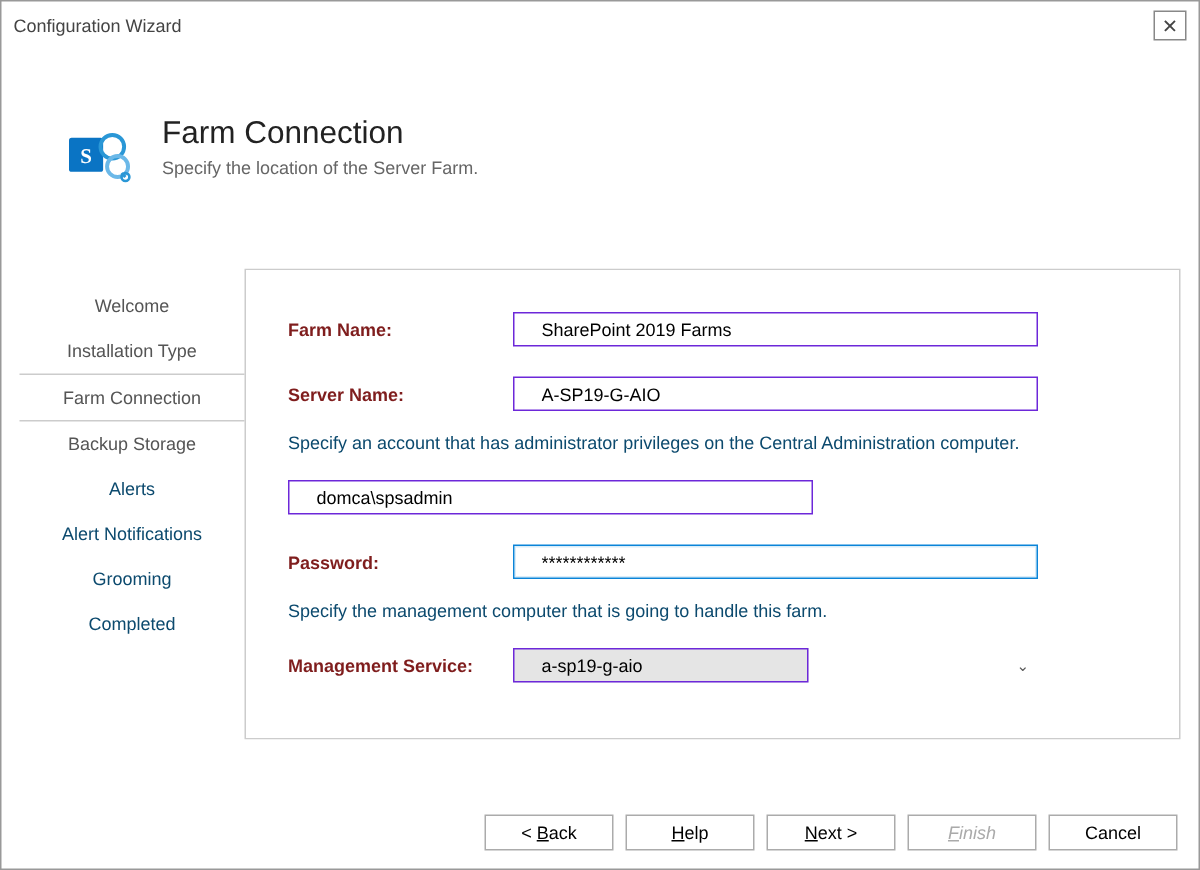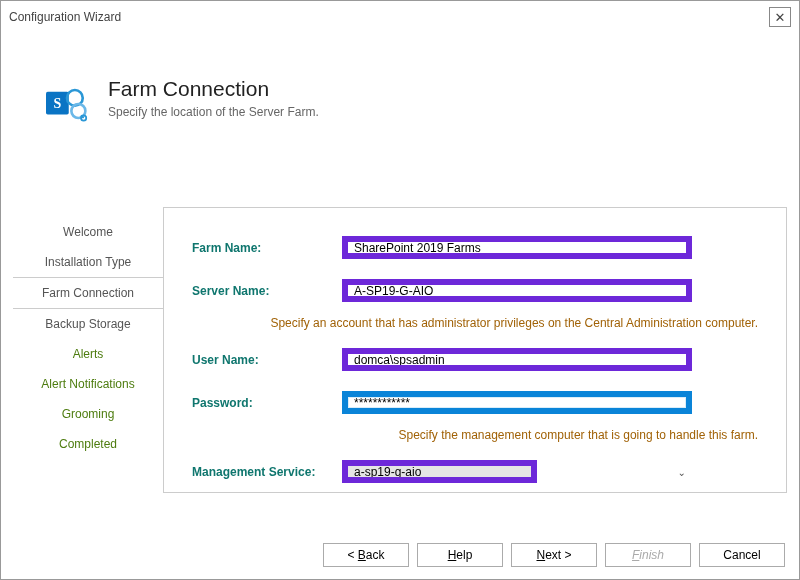--- a/index.html
+++ b/index.html
@@ -5,35 +5,35 @@
     * { box-sizing: border-box; margin: 0; padding: 0; }
     body { font-family: "Segoe UI", Tahoma, Arial, sans-serif; font-size: 12px; color: #333; background: #fff; }
     .window { width: 800px; height: 580px; border: 1px solid #999; position: relative; background: #fff; display: flex; flex-direction: column; gap: 40px; }
     .titlebar { display: flex; justify-content: space-between; align-items: center; padding: 6px 8px 0 8px; font-size: 12px; color: #444; }
     .close-btn { width: 22px; height: 20px; border: 1px solid #888; background: #fff; display: flex; align-items: center; justify-content: center; cursor: pointer; font-size: 13px; }
     .header { display: flex; align-items: flex-start; padding: 10px 20px 14px 45px; gap: 20px; }
     .logo { position: relative; width: 42px; height: 42px; margin-top: 6px; }
     .logo svg { width: 42px; height: 42px; }
     .header-text h1 { font-size: 21px; font-weight: 400; color: #222; margin-bottom: 4px; }
     .header-text p { font-size: 12px; color: #666; }
-    .body { flex: 1; display: flex; padding: 0 12px 0 12px; overflow: hidden; margin-top: 28px; }
+    .body { flex: 1; display: flex; padding: 0 12px 0 12px; overflow: hidden; }
     .sidebar { width: 150px; padding-top: 10px; }
     .sidebar-item { text-align: center; padding: 8px 6px; font-size: 12px; color: #555; cursor: pointer; }
     .sidebar-item.active { border-top: 1px solid #ccc; border-bottom: 1px solid #ccc; font-weight: 400; }
-    .sidebar-item.disabled { color: #4d7c0f; cursor: default; }
+    .sidebar-item.disabled { color: #0c4a6e; cursor: default; }
     .content { flex: 1; border: 1px solid #ccc; padding: 28px 28px 20px 28px; margin-left: 0; overflow: hidden; }
     .form-row { display: flex; align-items: center; margin-bottom: 20px; }
-    .form-label { width: 150px; font-size: 12px; color: #0f766e; }
+    .form-label { width: 150px; font-size: 12px; color: #7f1d1d; }
     .form-label strong, .form-label.bold { font-weight: 700; }
-    .form-input, .form-select { flex: 1; max-width: 350px; height: 23px; border: 6px solid #6d28d9; padding: 2px 6px; font-size: 12px; font-family: inherit; background: #fff; }
+    .form-input, .form-select { flex: 1; max-width: 350px; height: 23px; border: 1px solid #6d28d9; padding: 2px 18px; font-size: 12px; font-family: inherit; background: #fff; }
     .form-input.focused { border-color: #0a84d8; box-shadow: 0 0 0 1px rgba(10,132,216,0.15) inset; }
     .form-select { background: #e5e5e5; appearance: none; padding-right: 22px; position: relative; }
     .select-wrap { position: relative; flex: 1; max-width: 350px; }
     .select-wrap .chev { position: absolute; right: 6px; top: 50%; transform: translateY(-50%); pointer-events: none; color: #555; font-size: 10px; }
-    .form-help { font-size: 12px; color: #a16207; margin-bottom: 18px; margin-top: -6px; text-align: right; }
+    .form-help { font-size: 12px; color: #0c4a6e; margin-bottom: 18px; margin-top: -6px; }
     .footer { padding: 10px 14px 12px 0; display: flex; justify-content: flex-end; gap: 8px; }
     .btn { min-width: 86px; height: 24px; border: 1px solid #ababab; background: #fff; font-size: 12px; cursor: pointer; font-family: inherit; padding: 0 8px; }
     .btn[disabled] { color: #aaa; cursor: default; font-style: italic; }
     .btn .ul { text-decoration: underline; }
   </style>
 </head>
 <body>
 
 <div class="window">
   <div class="titlebar">
@@ -79,21 +79,20 @@
       </div>
 
       <div class="form-row">
         <label class="form-label bold">Server Name:</label>
         <input class="form-input" type="text" value="A-SP19-G-AIO" style="">
       </div>
 
       <p class="form-help">Specify an account that has administrator privileges on the Central Administration computer.</p>
 
       <div class="form-row">
-        <label class="form-label bold">User Name:</label>
         <input class="form-input" type="text" value="domca\spsadmin" style="">
       </div>
 
       <div class="form-row">
         <label class="form-label bold">Password:</label>
         <input class="form-input focused" type="text" value="************" style="">
       </div>
 
       <p class="form-help">Specify the management computer that is going to handle this farm.</p>
 

